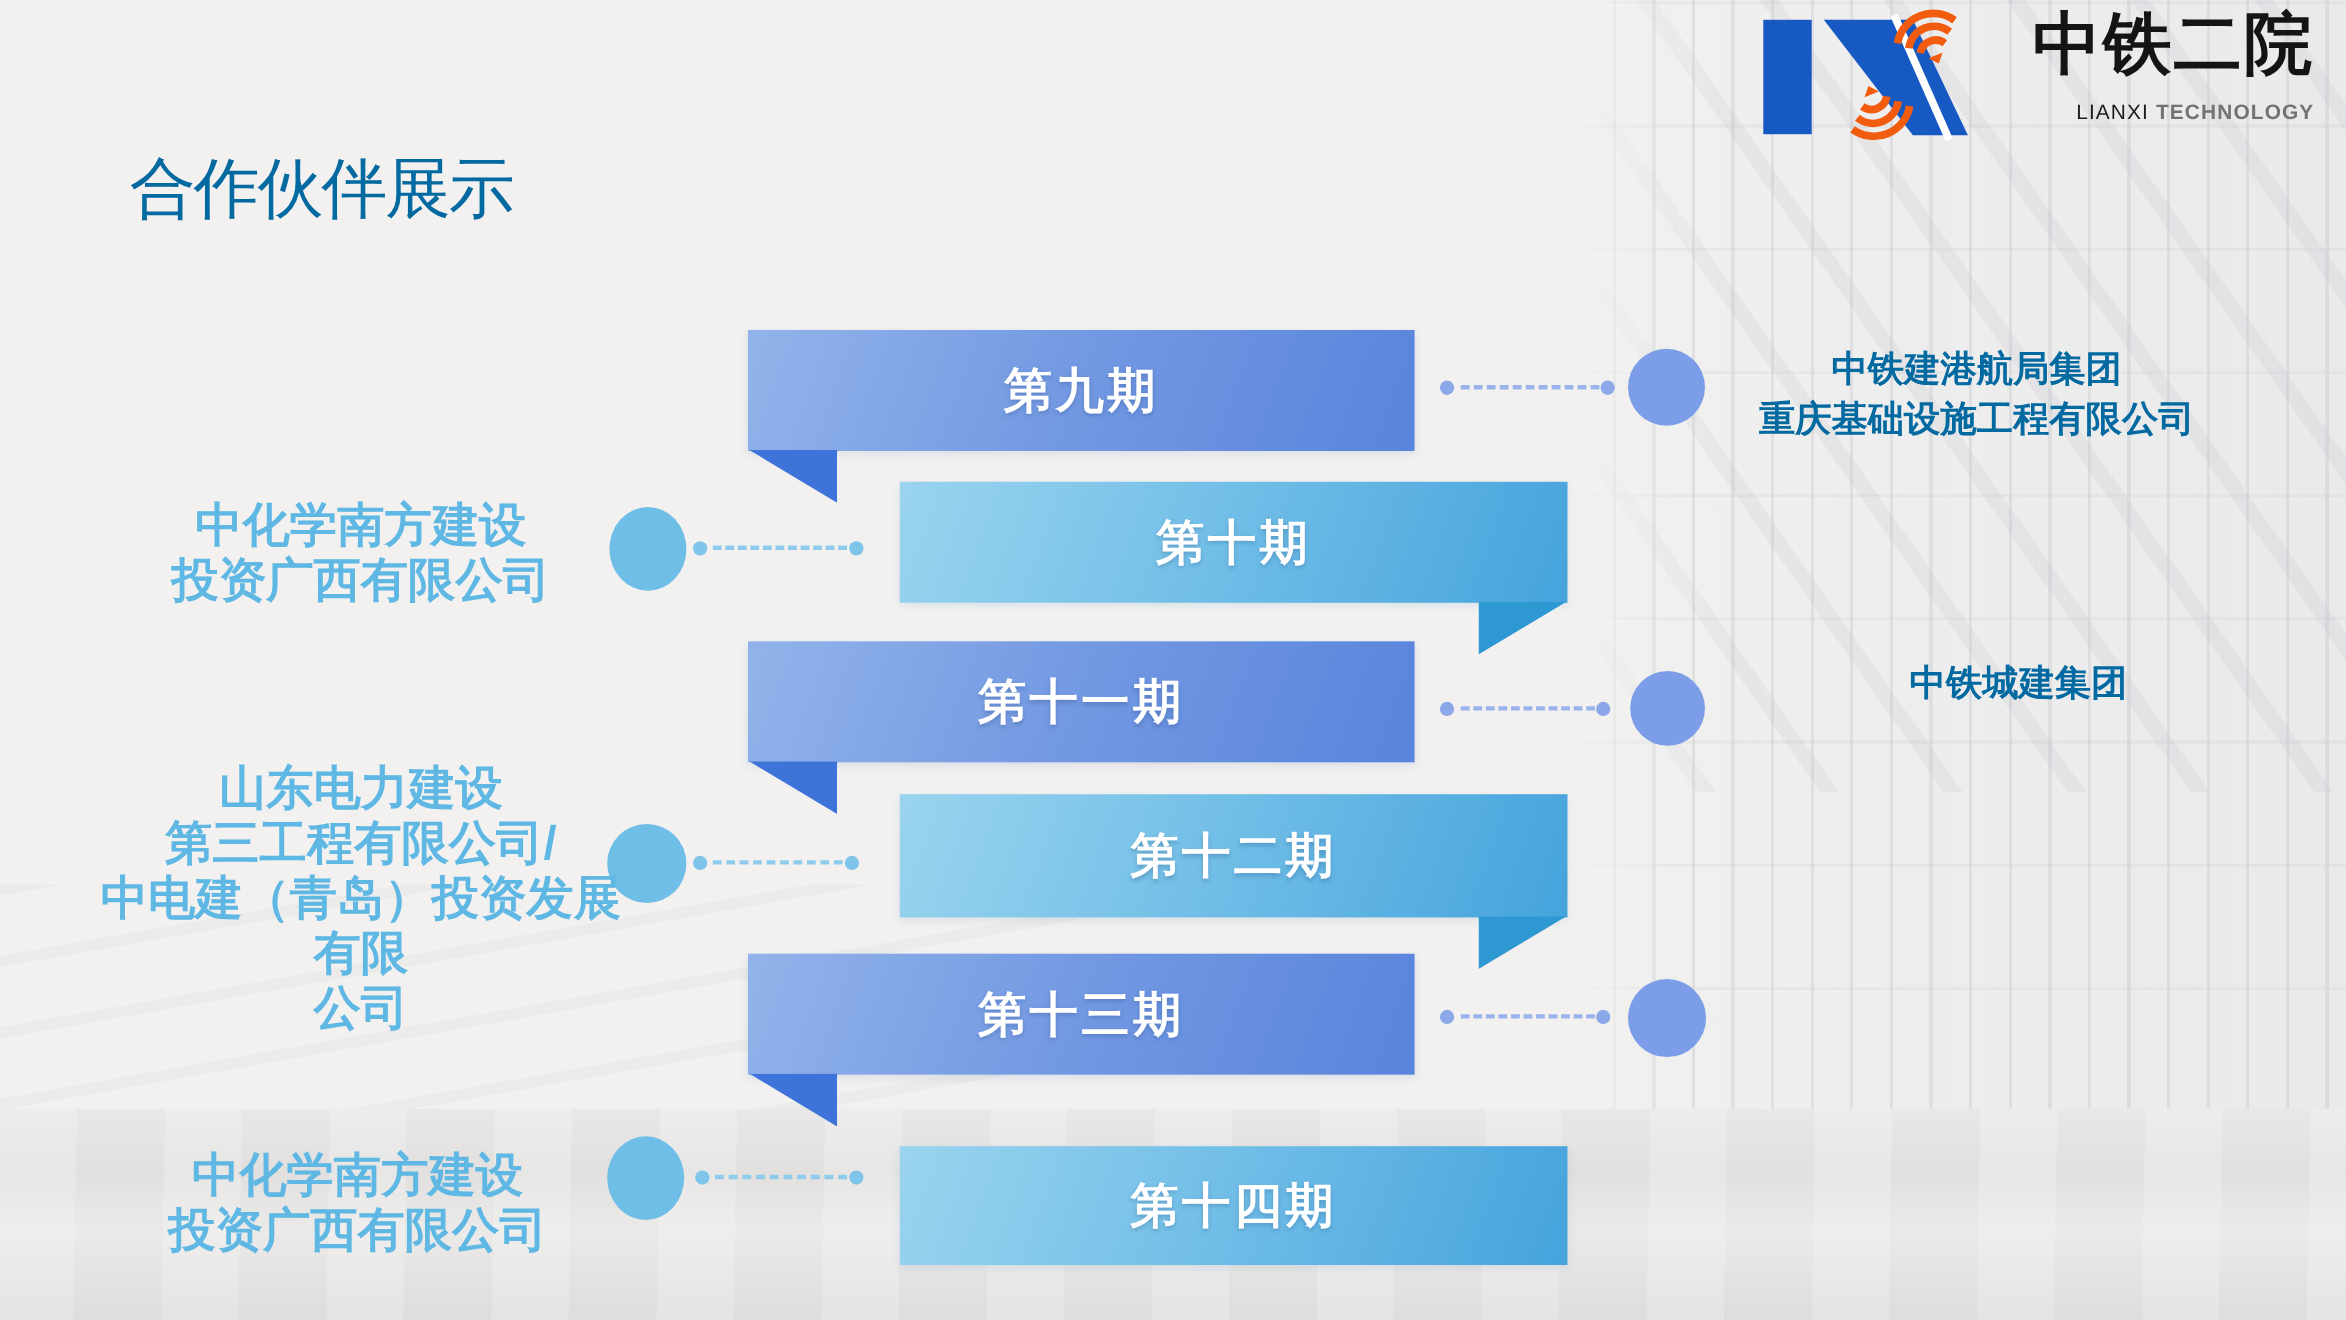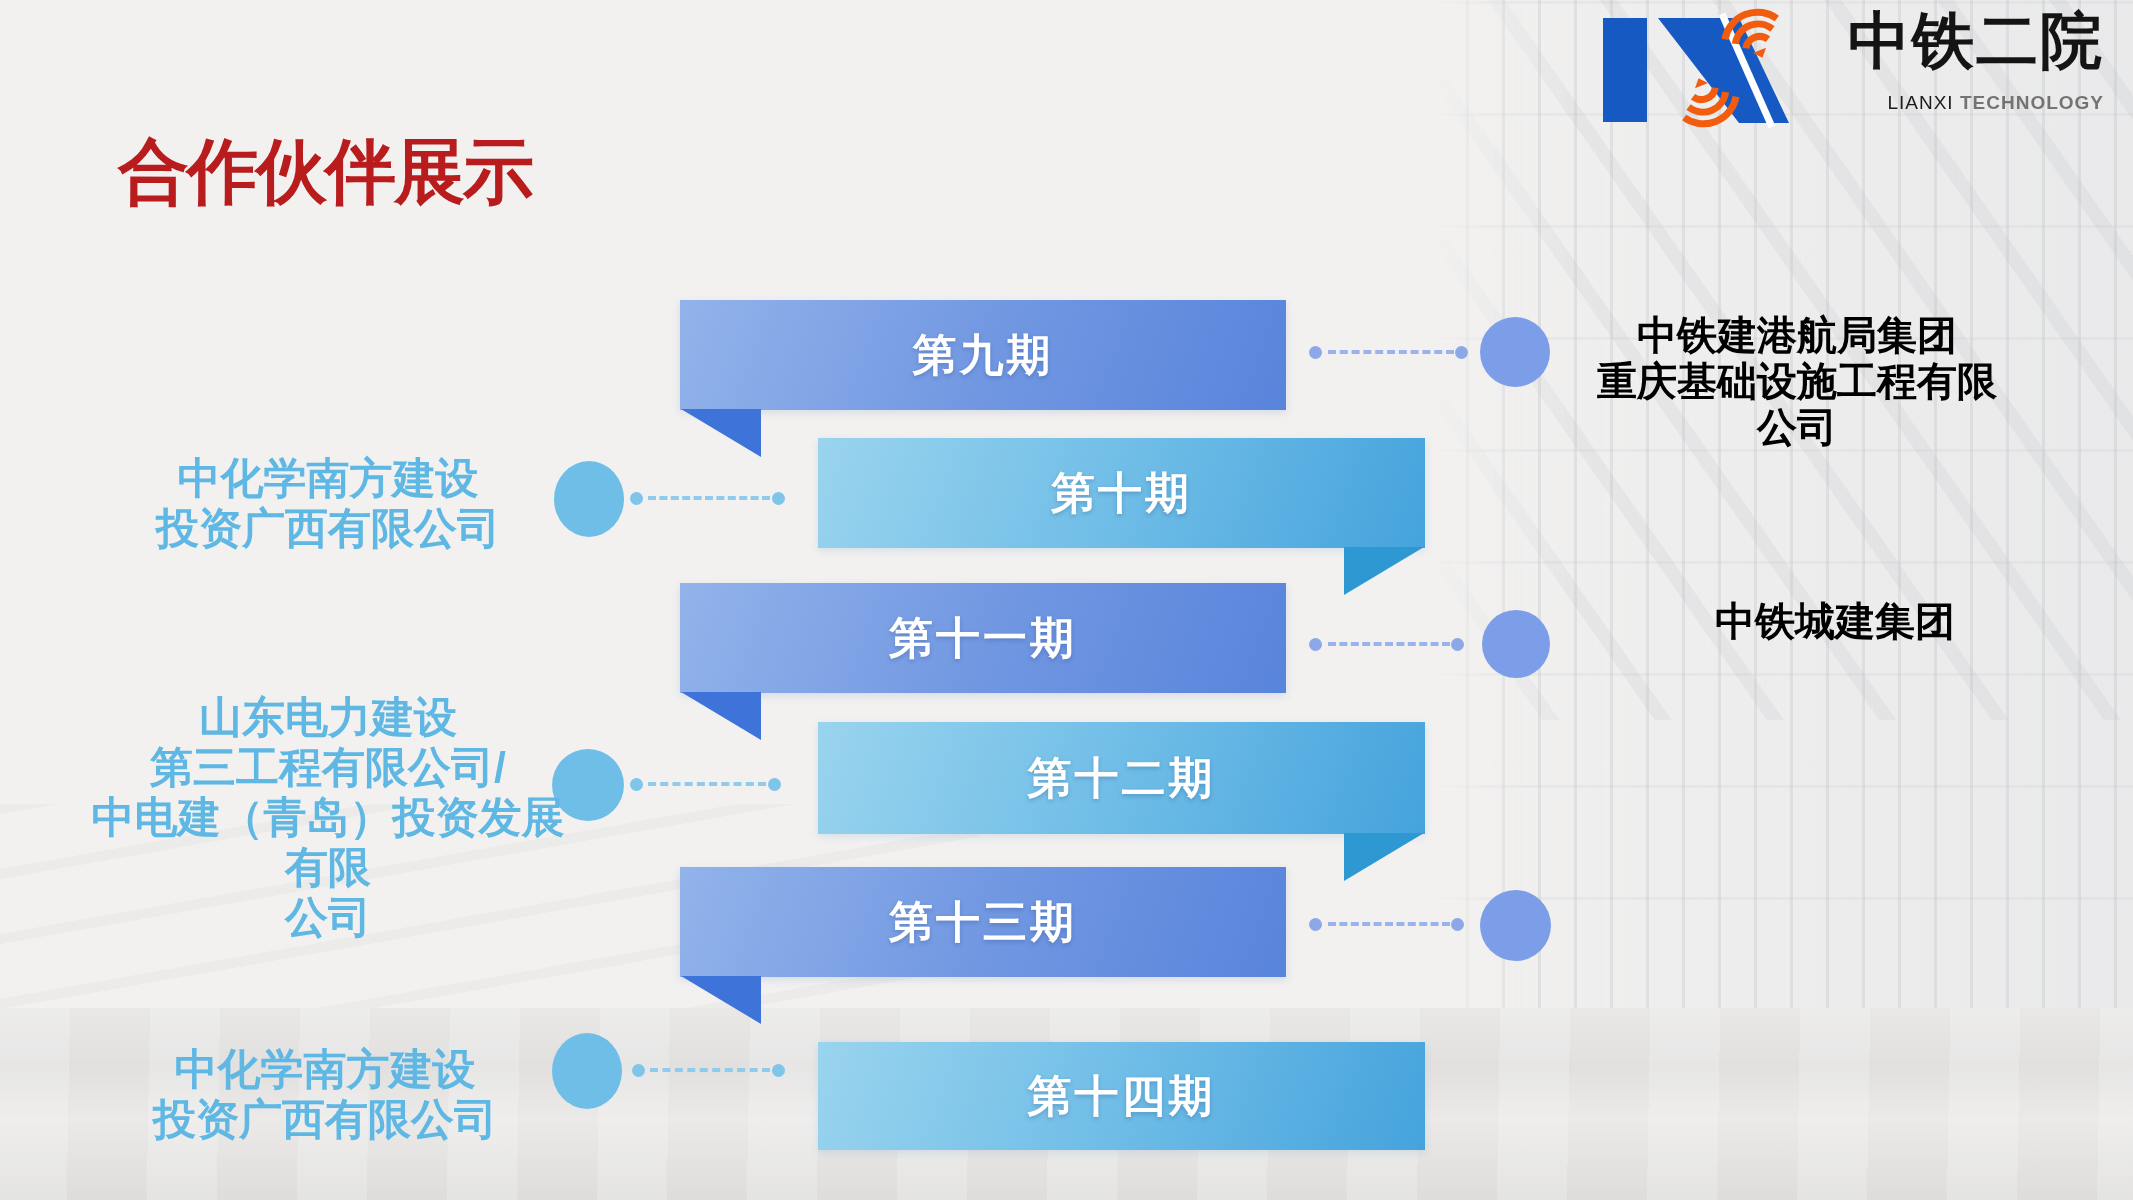--- a/index.html
+++ b/index.html
@@ -22,22 +22,22 @@
   .bg-streaks{position:absolute;left:0;top:804px;width:980px;height:205px;
     background:repeating-linear-gradient(170deg, rgba(210,210,211,.55) 0 10px, transparent 10px 64px);
     opacity:.35;}
   .bg-reflection{position:absolute;left:0;top:1008px;width:2133px;height:192px;
     background:linear-gradient(180deg,#e9e8e7 0%,#e1e0df 30%,#ebeae9 58%,#e3e2e1 82%,#dedddc 100%);}
   .bg-reflection .sheen{position:absolute;left:0;top:0;width:100%;height:100%;
     background:repeating-linear-gradient(91deg, rgba(255,255,255,.5) 0 70px, transparent 70px 150px);
     opacity:.4;}
 
   
-  .page-title{position:absolute;left:118px;top:120px;font-size:71px;line-height:104px;
-    font-weight:700;color:#b91c1c;letter-spacing:-2px;}
+  .page-title{position:absolute;left:118px;top:120px;font-size:60px;line-height:104px;
+    font-weight:400;color:#0369a1;letter-spacing:-2px;}
 
   
   .logo{position:absolute;left:1600px;top:6px;width:505px;height:120px;}
   .logo-mark{position:absolute;left:0;top:0;}
   .logo-cn{position:absolute;left:212px;top:2px;width:292px;text-align:right;
     font-size:62px;line-height:66px;font-weight:900;color:#141414;letter-spacing:2px;}
   .logo-en{position:absolute;left:212px;top:86px;width:292px;text-align:right;
     font-size:19px;letter-spacing:1px;color:#1c1c1c;}
   .logo-en .b{font-weight:400;}
   .logo-en .l{font-weight:700;color:#737373;}
@@ -61,21 +61,21 @@
   .dot{position:absolute;width:13px;height:13px;border-radius:50%;}
   .d-left{background:#7FC4E9;}
   .d-right{background:#8CA8E9;}
   .dash{position:absolute;height:0;border-top:4px dashed;}
   .dash.l{border-color:#8FCBEC;}
   .dash.r{border-color:#9AB3EC;}
 
   
   .partner{position:absolute;font-weight:700;text-align:center;}
   .partner.left{color:#5FB7E4;font-size:43px;line-height:50px;}
-  .partner.right{color:#000000;font-size:40px;line-height:46px;}
+  .partner.right{color:#0369a1;font-size:33px;line-height:46px;}
 </style>
 </head>
 <body>
 
 <div class="slide">
 
   <div class="bg-building"></div>
   <div class="bg-diagonal"></div>
   <div class="bg-streaks"></div>
   <div class="bg-reflection">

